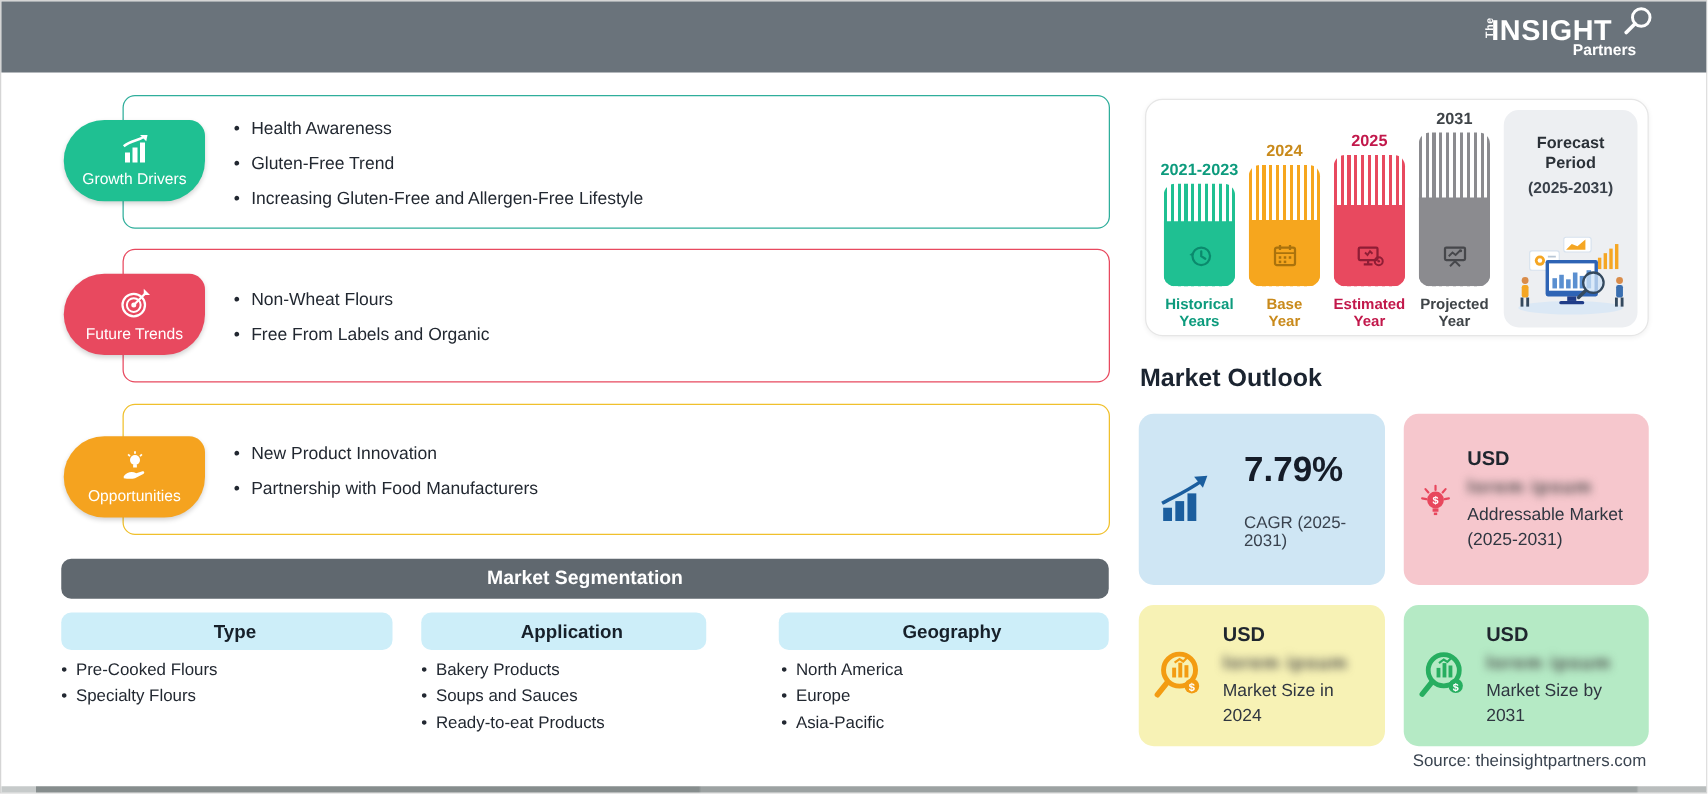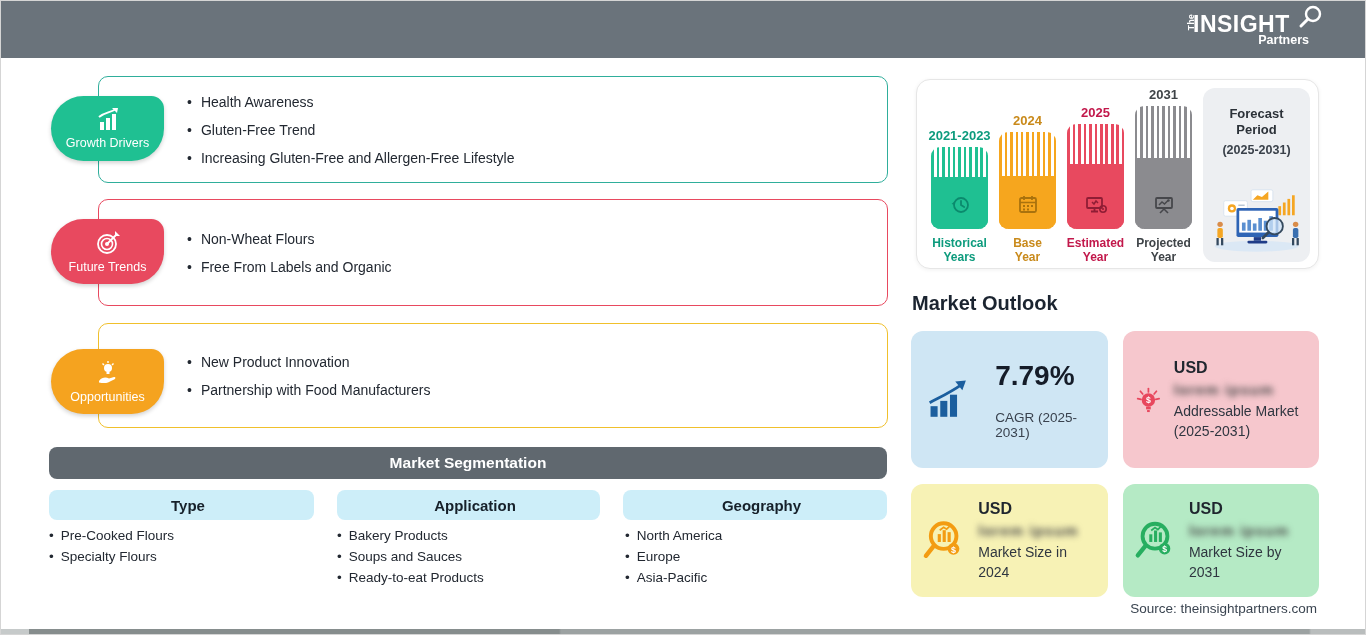--- a/index.html
+++ b/index.html
@@ -27,21 +27,21 @@
   .fw-badge .blabel { color:#fff; font-size:12.5px; font-weight:400; }
   .fw-badge svg { display:block; }
   #sec0 { top:75px; } #sec0 .fw-box { height:107px; } #sec0 .fw-badge { top:20px; }
   #sec1 { top:198px; } #sec1 .fw-box { height:107px; } #sec1 .fw-badge { top:20px; }
   #sec2 { top:322px; } #sec2 .fw-box { height:105px; } #sec2 .fw-badge { top:26px; }
 
   
   .seg-bar { position:absolute; left:48px; top:446px; width:838px; height:32px; background:#60686f; border-radius:8px; display:flex; align-items:center; justify-content:center; color:#fff; font-size:15.5px; font-weight:700; }
   .seg-chip { position:absolute; top:489px; height:30px; background:#cdeef9; border-radius:8px; display:flex; align-items:center; justify-content:center; font-size:15px; font-weight:700; color:#16202a;padding-left:13px; }
   #chip0 { left:48px;  width:265px; }
-  #chip1 { left:336px; width:263px; }
+  #chip1 { left:336px; width:228px; }
   #chip2 { left:622px; width:264px; }
   .seg-list { position:absolute; top:524px; list-style:none; }
   #list0 { left:48px; } #list1 { left:336px; } #list2 { left:624px; }
   .seg-list li { font-size:13.5px; color:#222831; line-height:21px; }
   .seg-list li::before { content:"•"; margin-right:7px; }
 
   
   .tl-card { position:absolute; left:915px; top:78px; width:403px; height:190px; background:#fff; border:1px solid #e6e6e6; border-radius:14px; box-shadow:0 1px 4px rgba(0,0,0,.06); }
   .tl-row { position:absolute; left:14px; top:8px; width:270px; height:176px; display:flex; align-items:flex-end; gap:11px; }
   .tl-col { width:57px; display:flex; flex-direction:column; align-items:center; }

